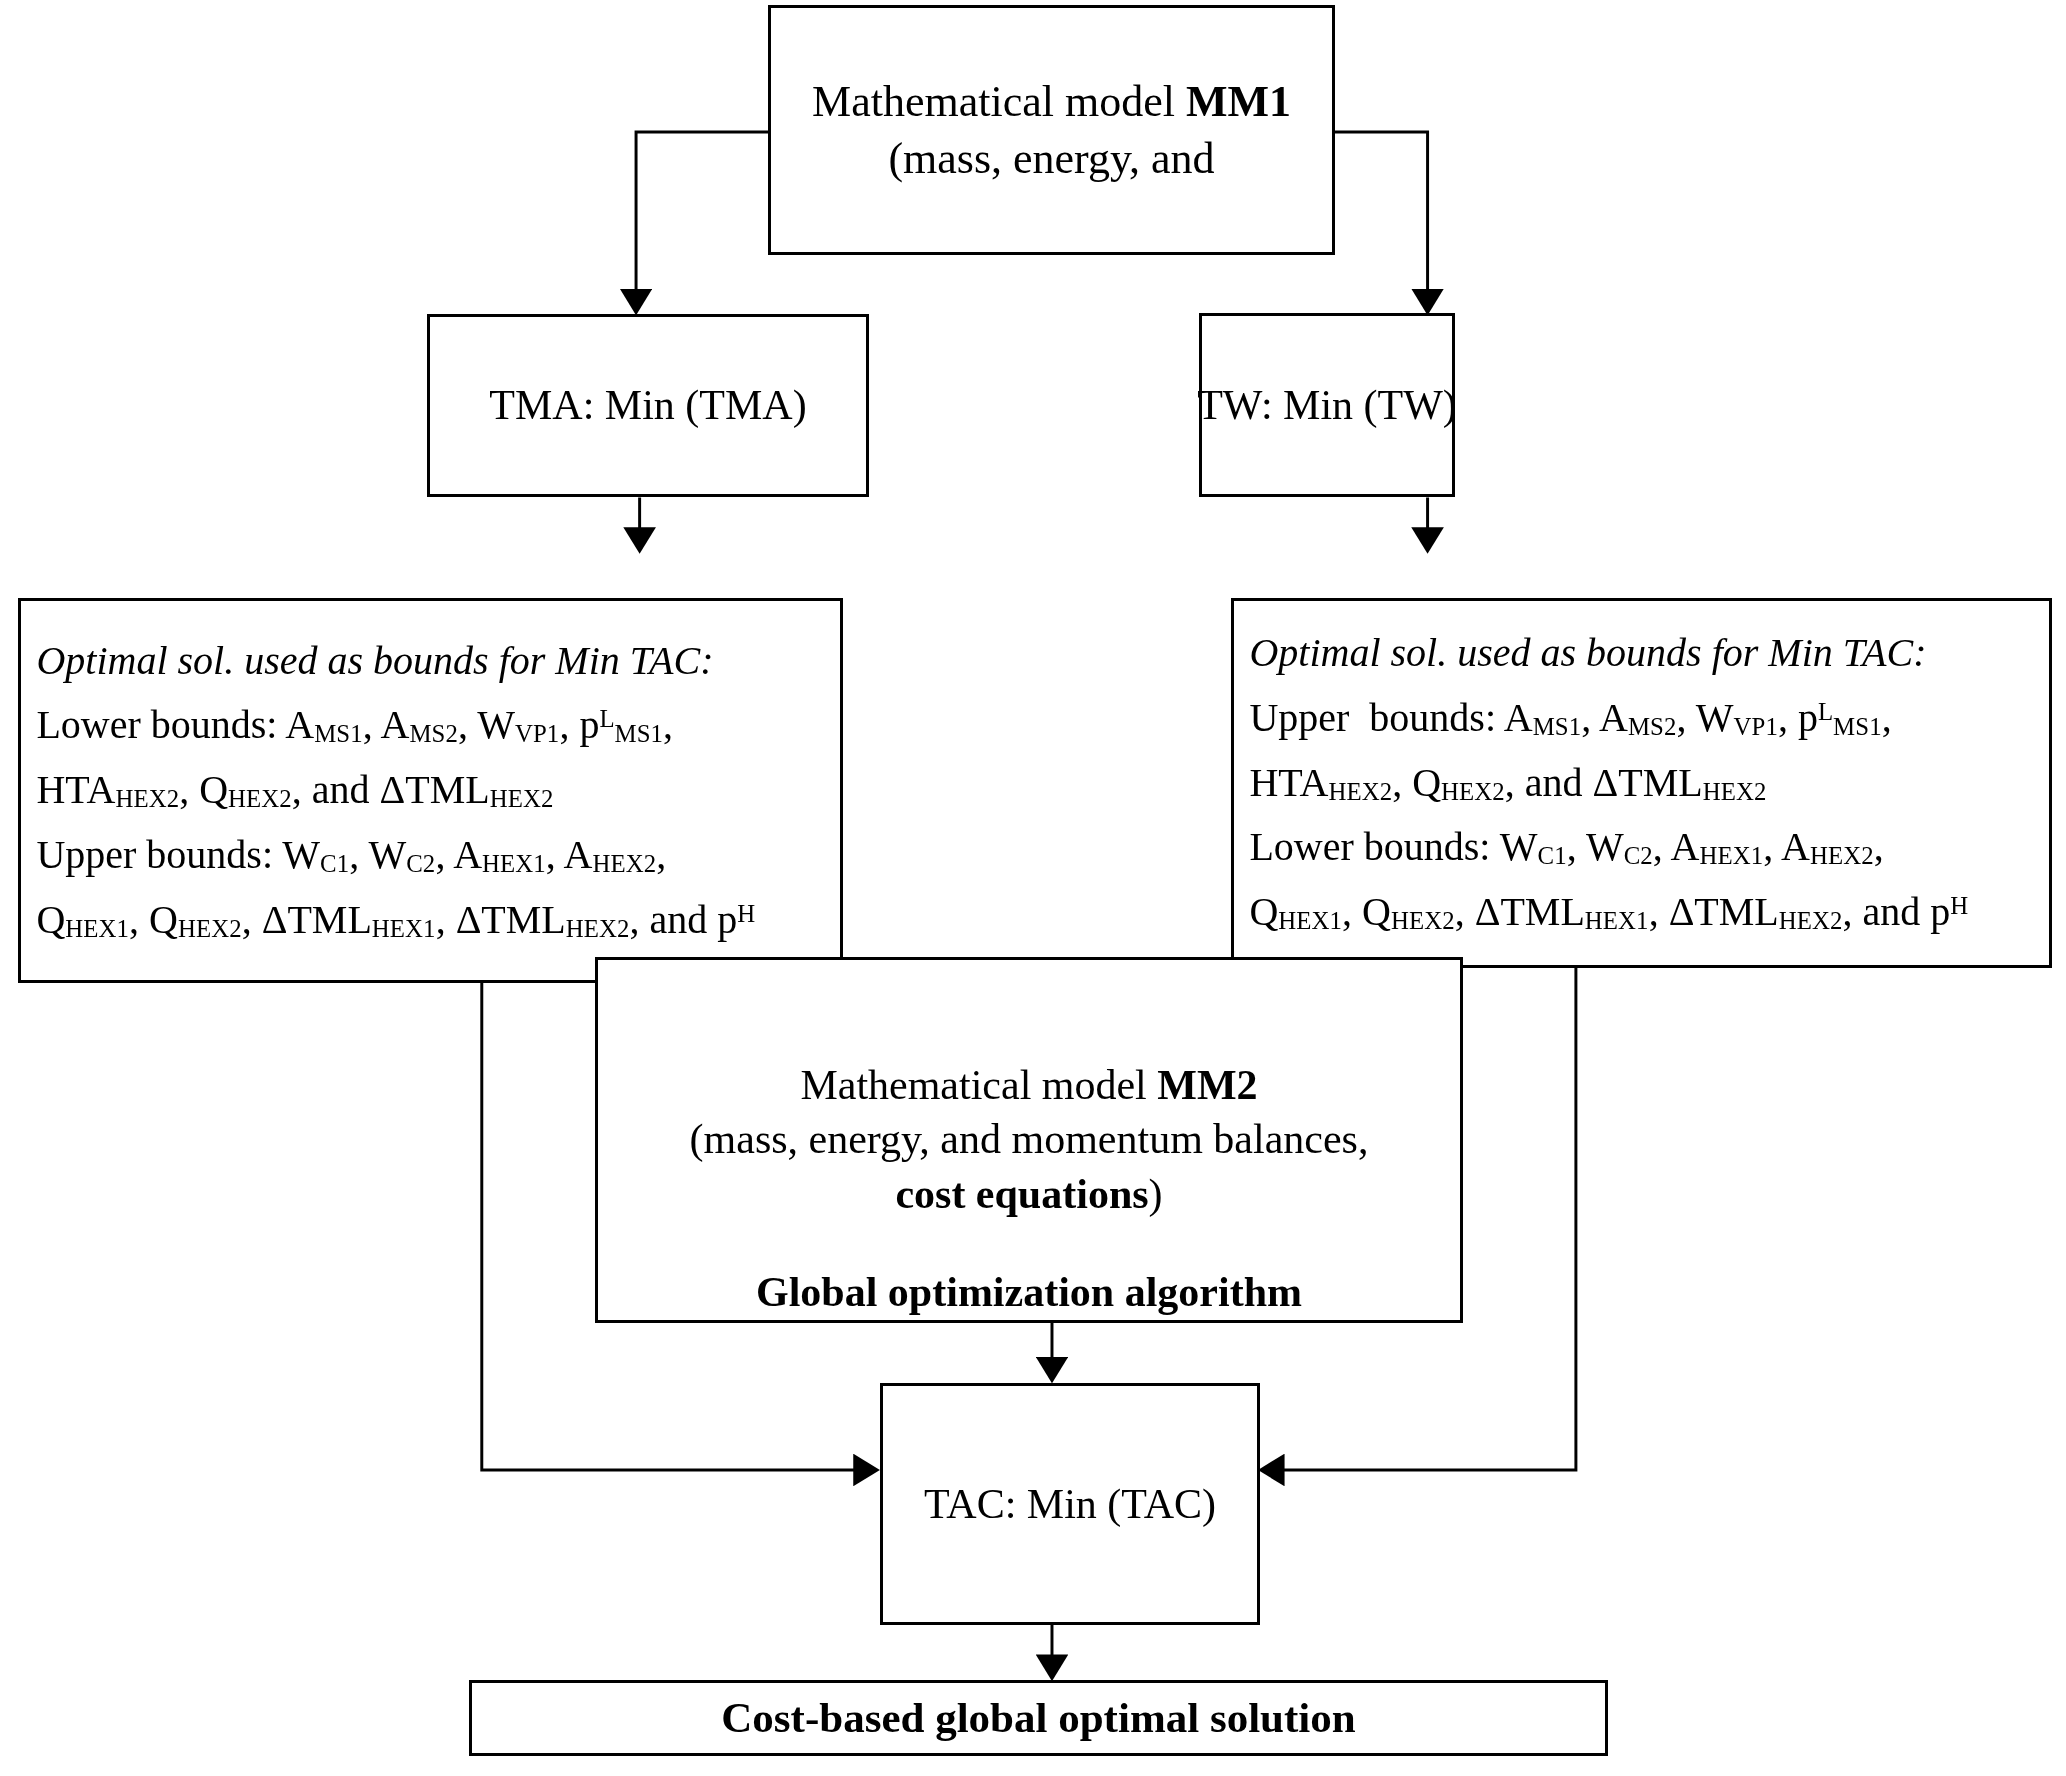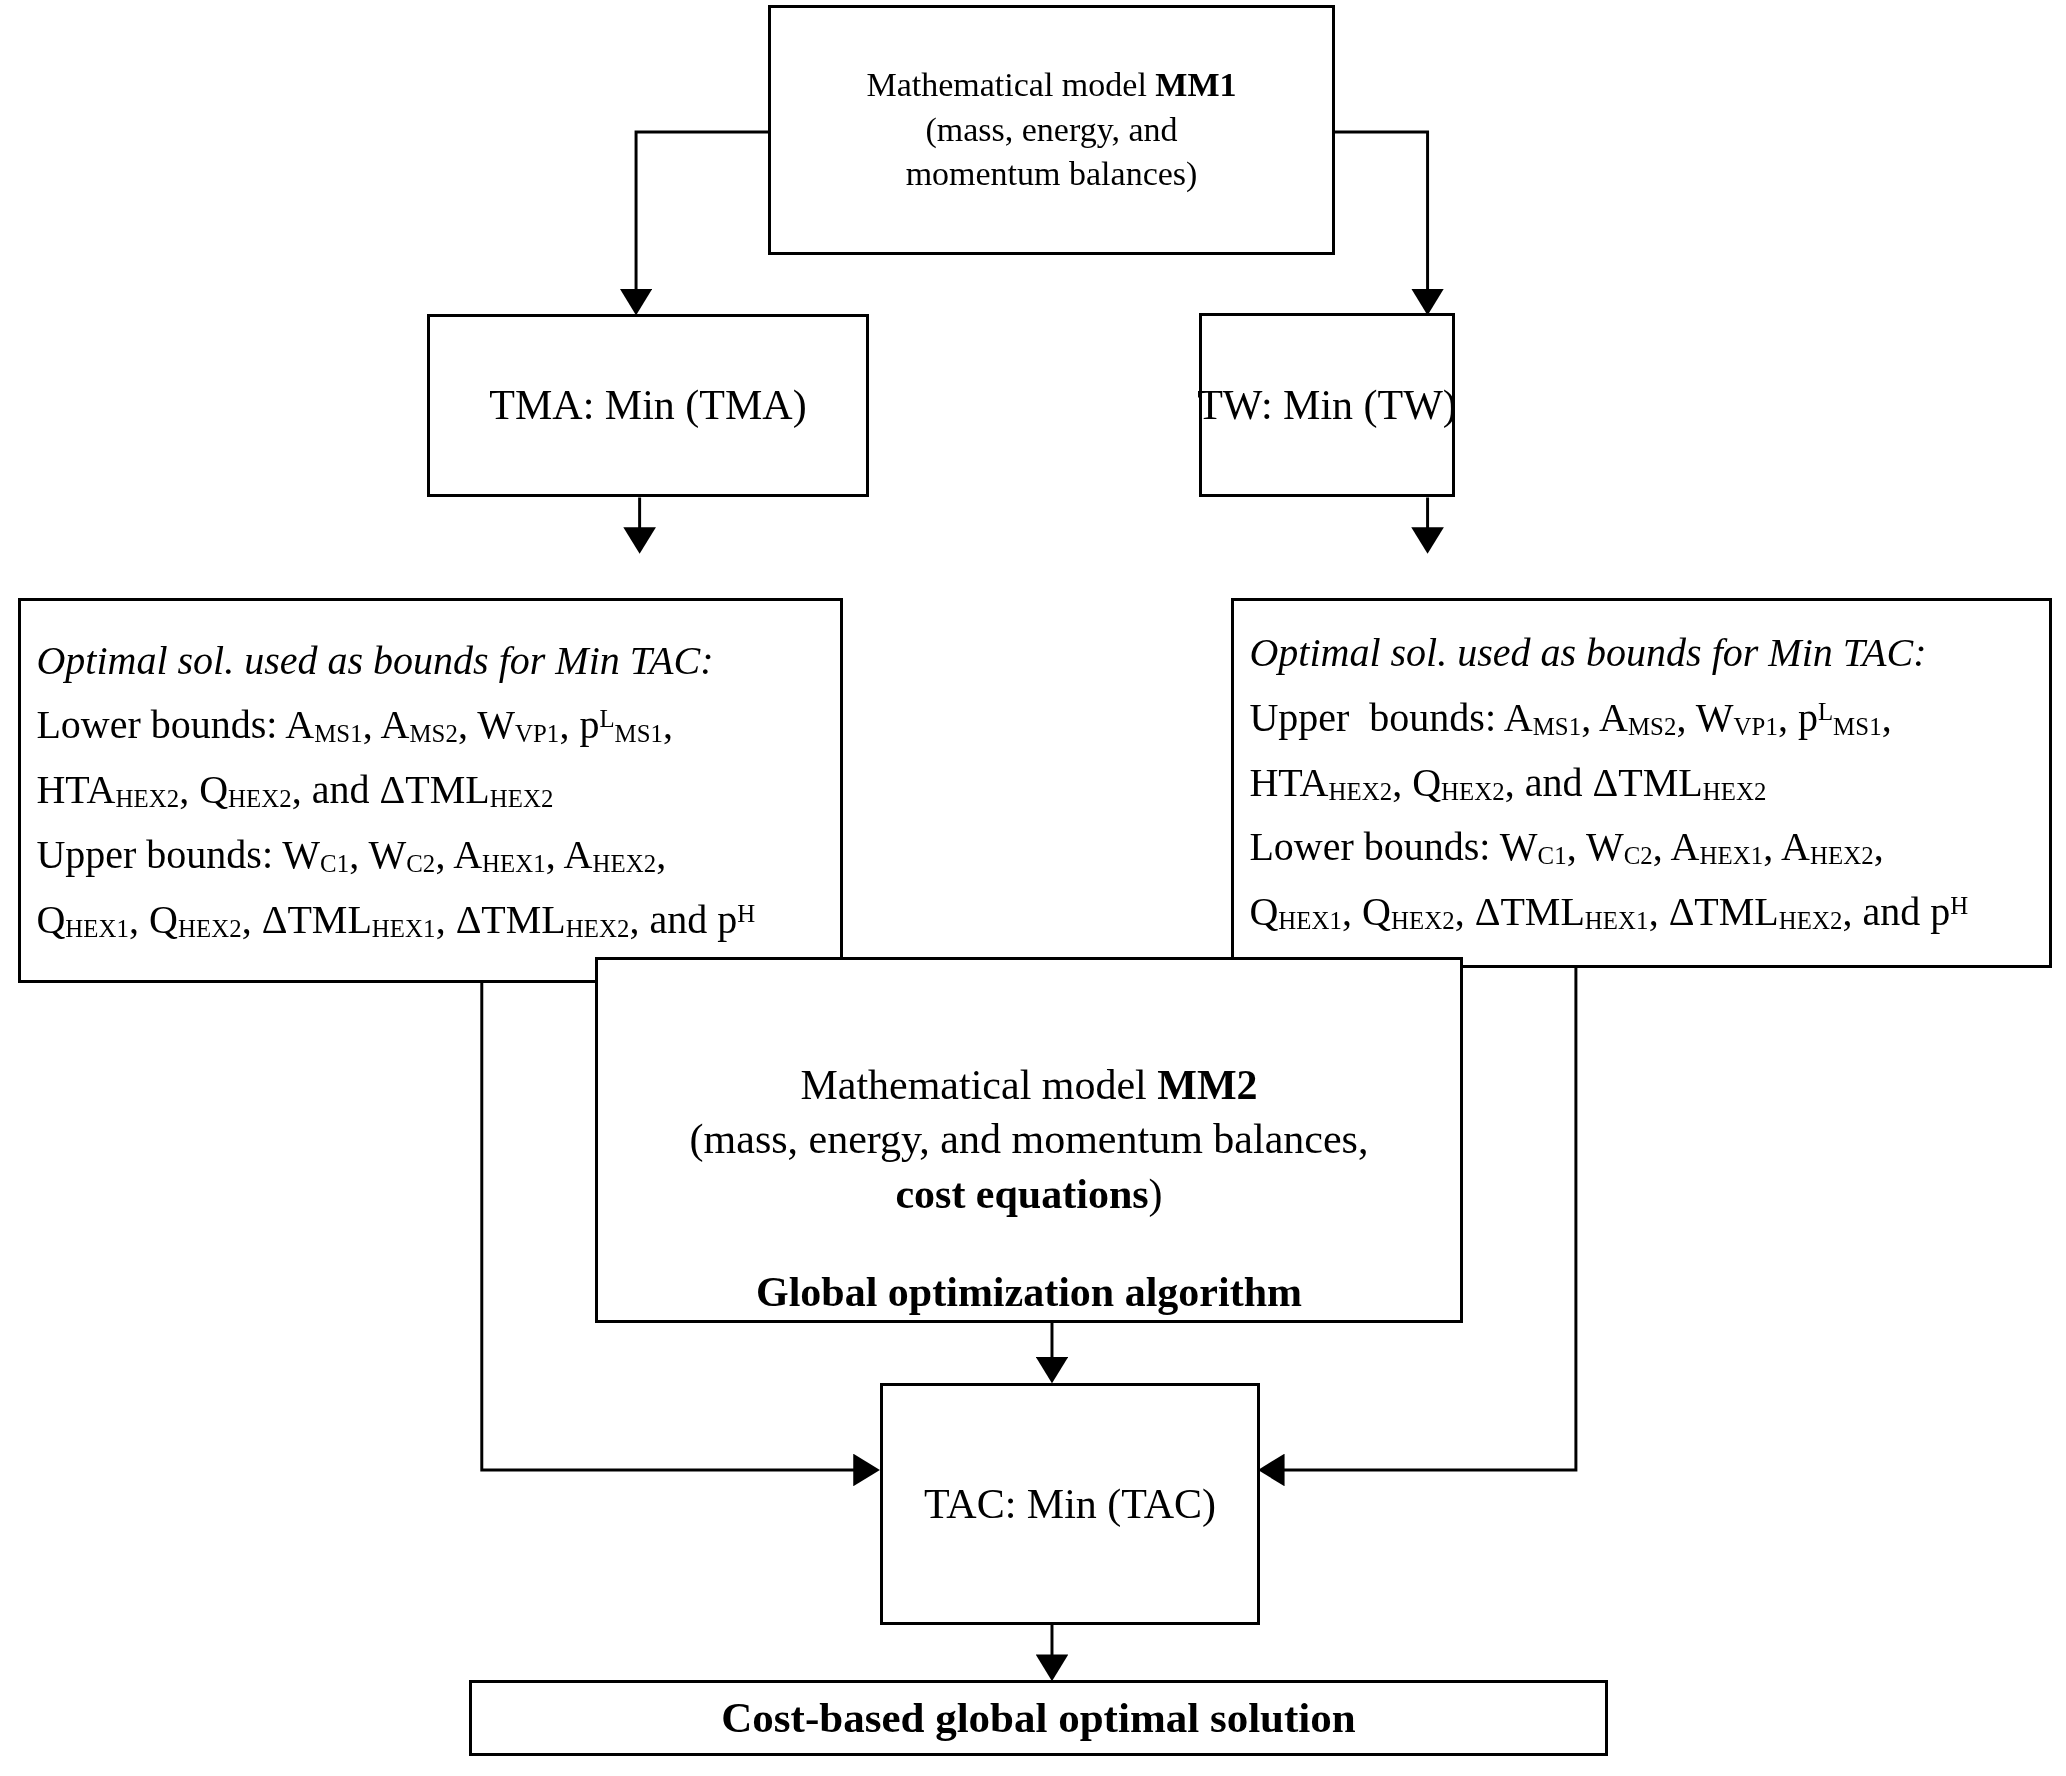--- a/index.html
+++ b/index.html
@@ -7,21 +7,21 @@
        font-family:"Liberation Serif","DejaVu Serif",serif;color:#000;}
   #stage{position:relative;width:2066px;height:1777px;background:#fff;}
   svg.lines{position:absolute;left:0;top:0;width:2066px;height:1777px;pointer-events:none;}
 
   .node{position:absolute;box-sizing:border-box;border:3.6px solid #000;background:#fff;
         display:flex;flex-direction:column;align-items:center;justify-content:center;
         text-align:center;line-height:1.30;}
   .node .ln{display:block;white-space:nowrap;}
 
   
-  .f-mm1{font-size:34px;}
+  .f-mm1{font-size:44px;}
   .f-small{font-size:42px;}
   .f-bounds{font-size:40px;margin-top:46px;}
   .f-mm2{font-size:42px;}
   .f-tac{font-size:42px;}
   .f-final{font-size:43px;font-weight:bold;}
 
   .b{font-weight:bold;}
   .it{font-style:italic;}
 
   
@@ -73,21 +73,20 @@
     </g>
 
     <g>
       <path d="M1773,2650 L1773,2790" fill="none" stroke="#000" stroke-width="5" marker-end="url(#ah)"></path>
     </g>
   </svg>
 
   <div class="node f-mm1" style="left:768px;top:4.7px;width:567px;height:250px;">
     <span class="ln"><span>Mathematical model </span><span class="b">MM1</span></span>
     <span class="ln">(mass, energy, and</span>
-    <span class="ln">momentum balances)</span>
   </div>
 
   <div class="node f-small" style="left:427px;top:314px;width:442px;height:183px;">
     <span class="ln">TMA: Min (TMA)</span>
   </div>
 
   <div class="node f-small" style="left:1199px;top:313px;width:256px;height:184px;">
     <span class="ln">TW: Min (TW)</span>
   </div>
 

